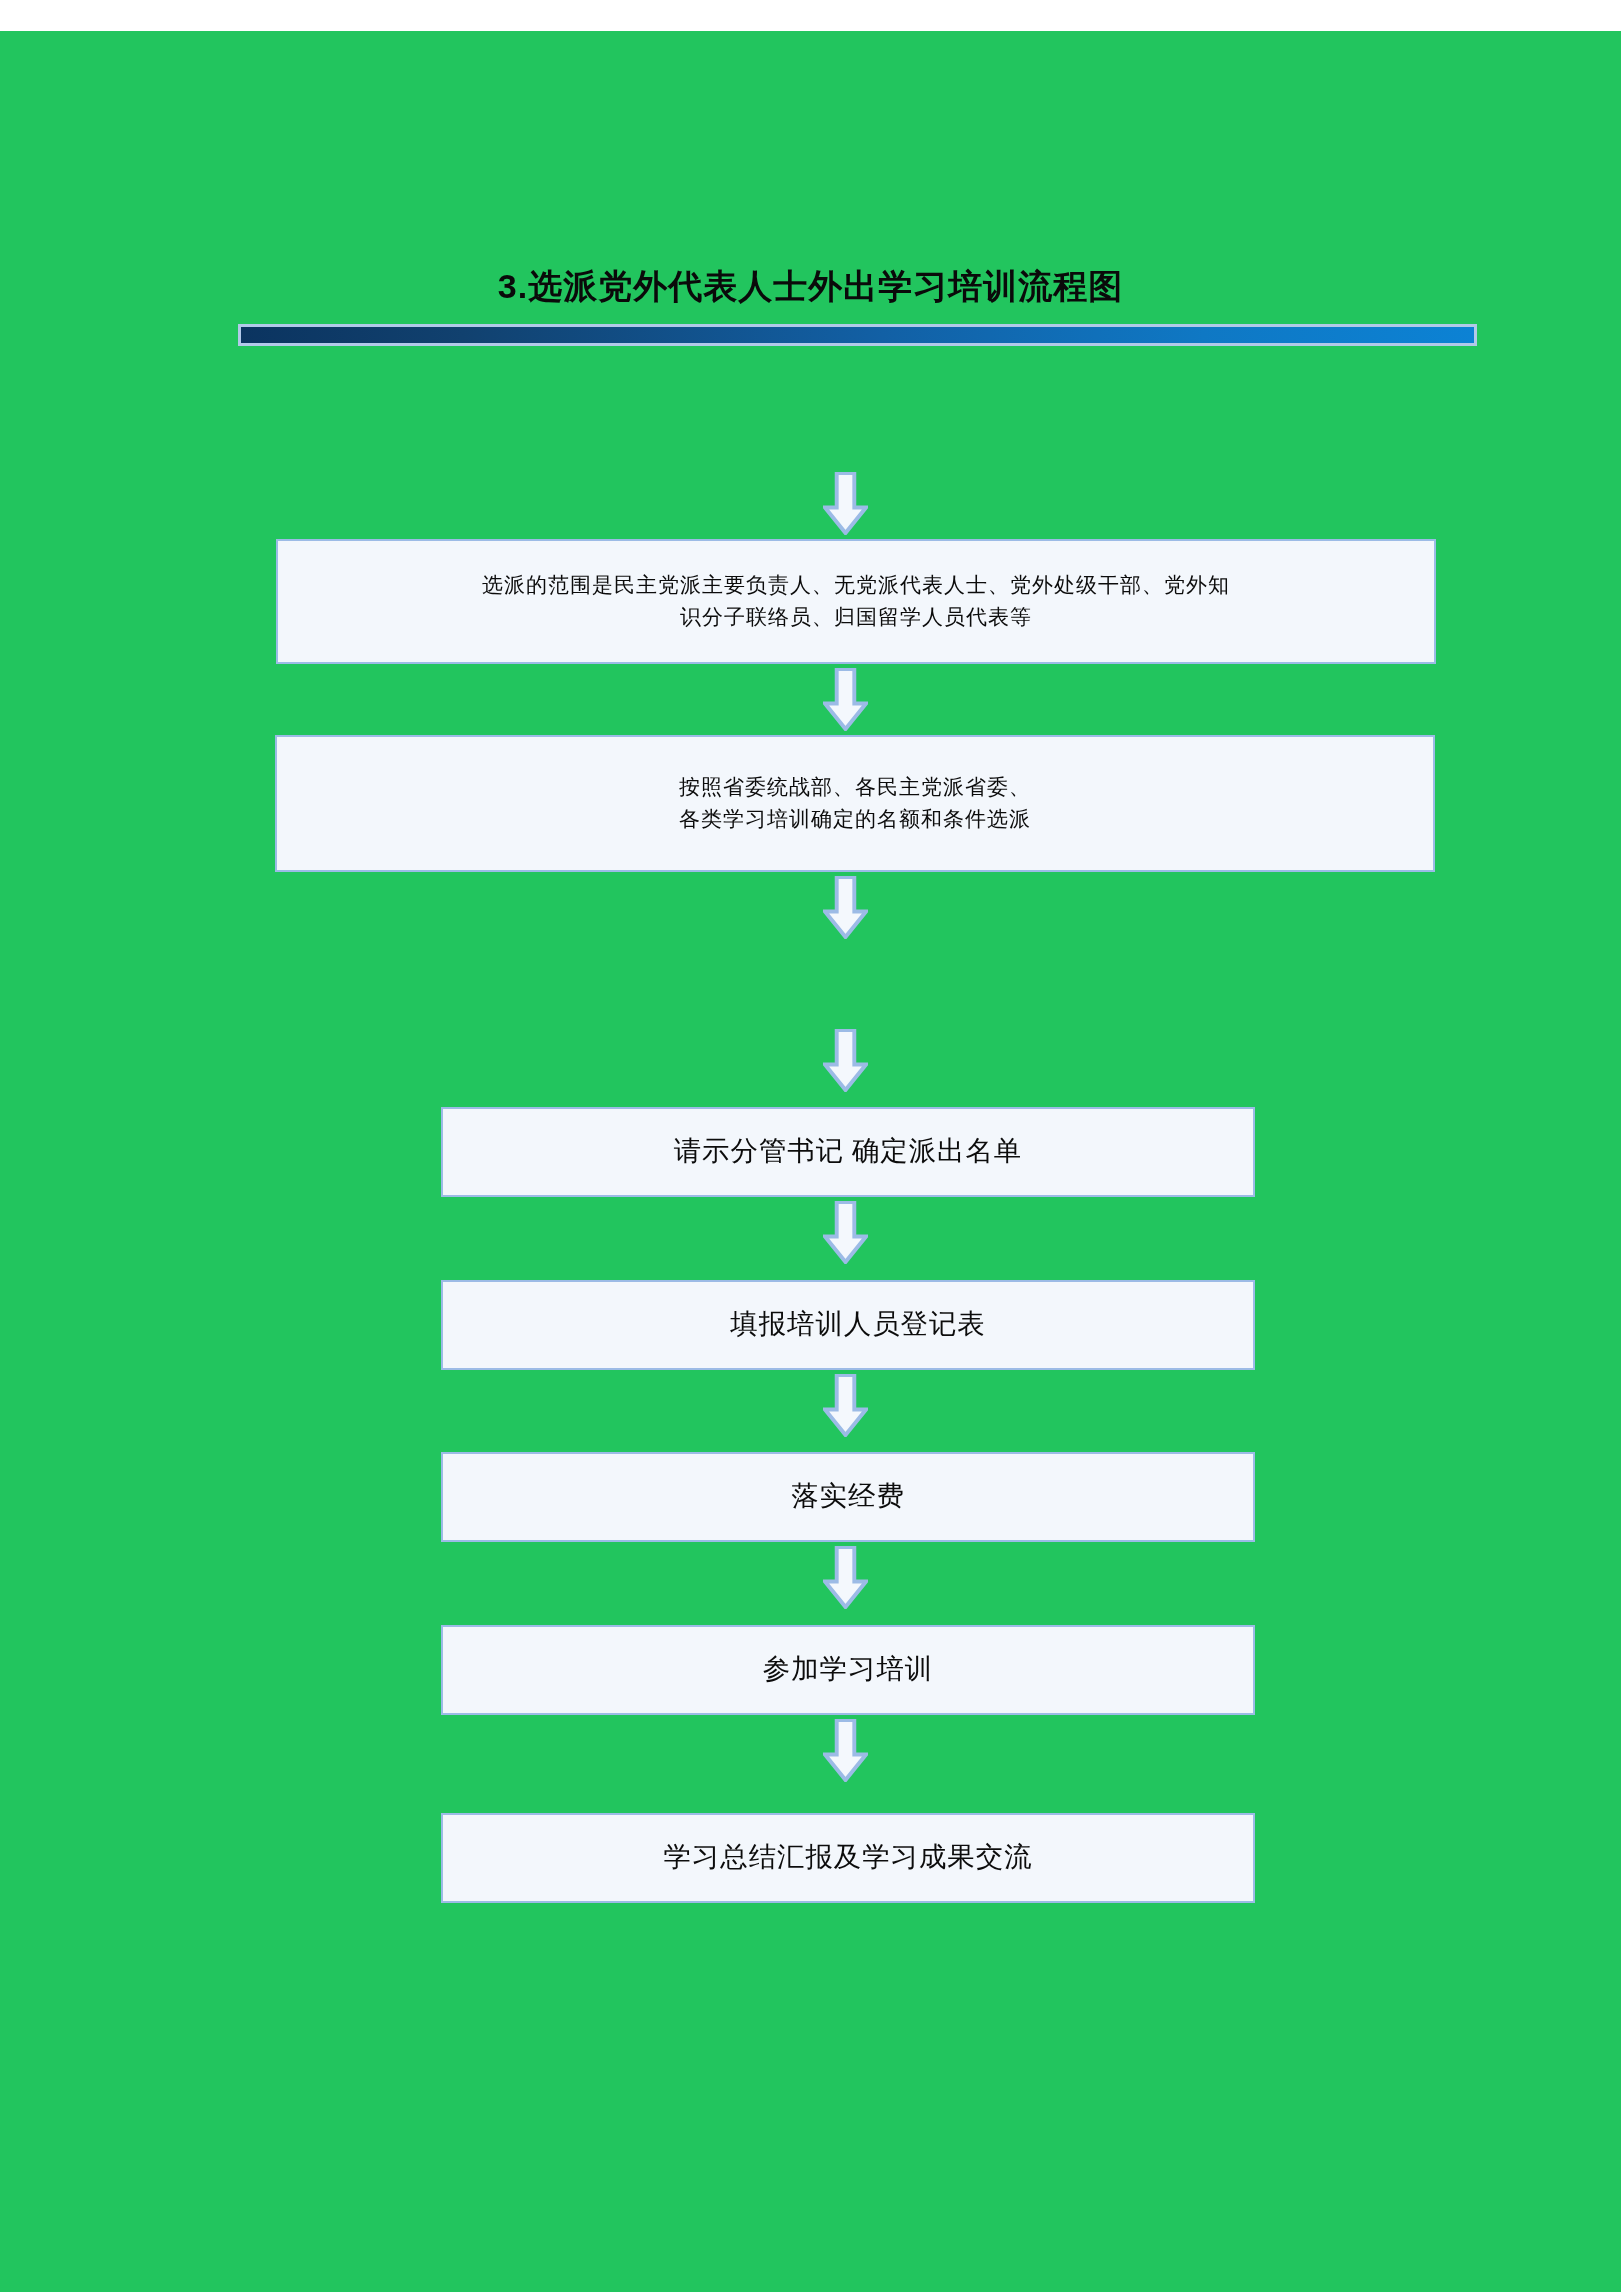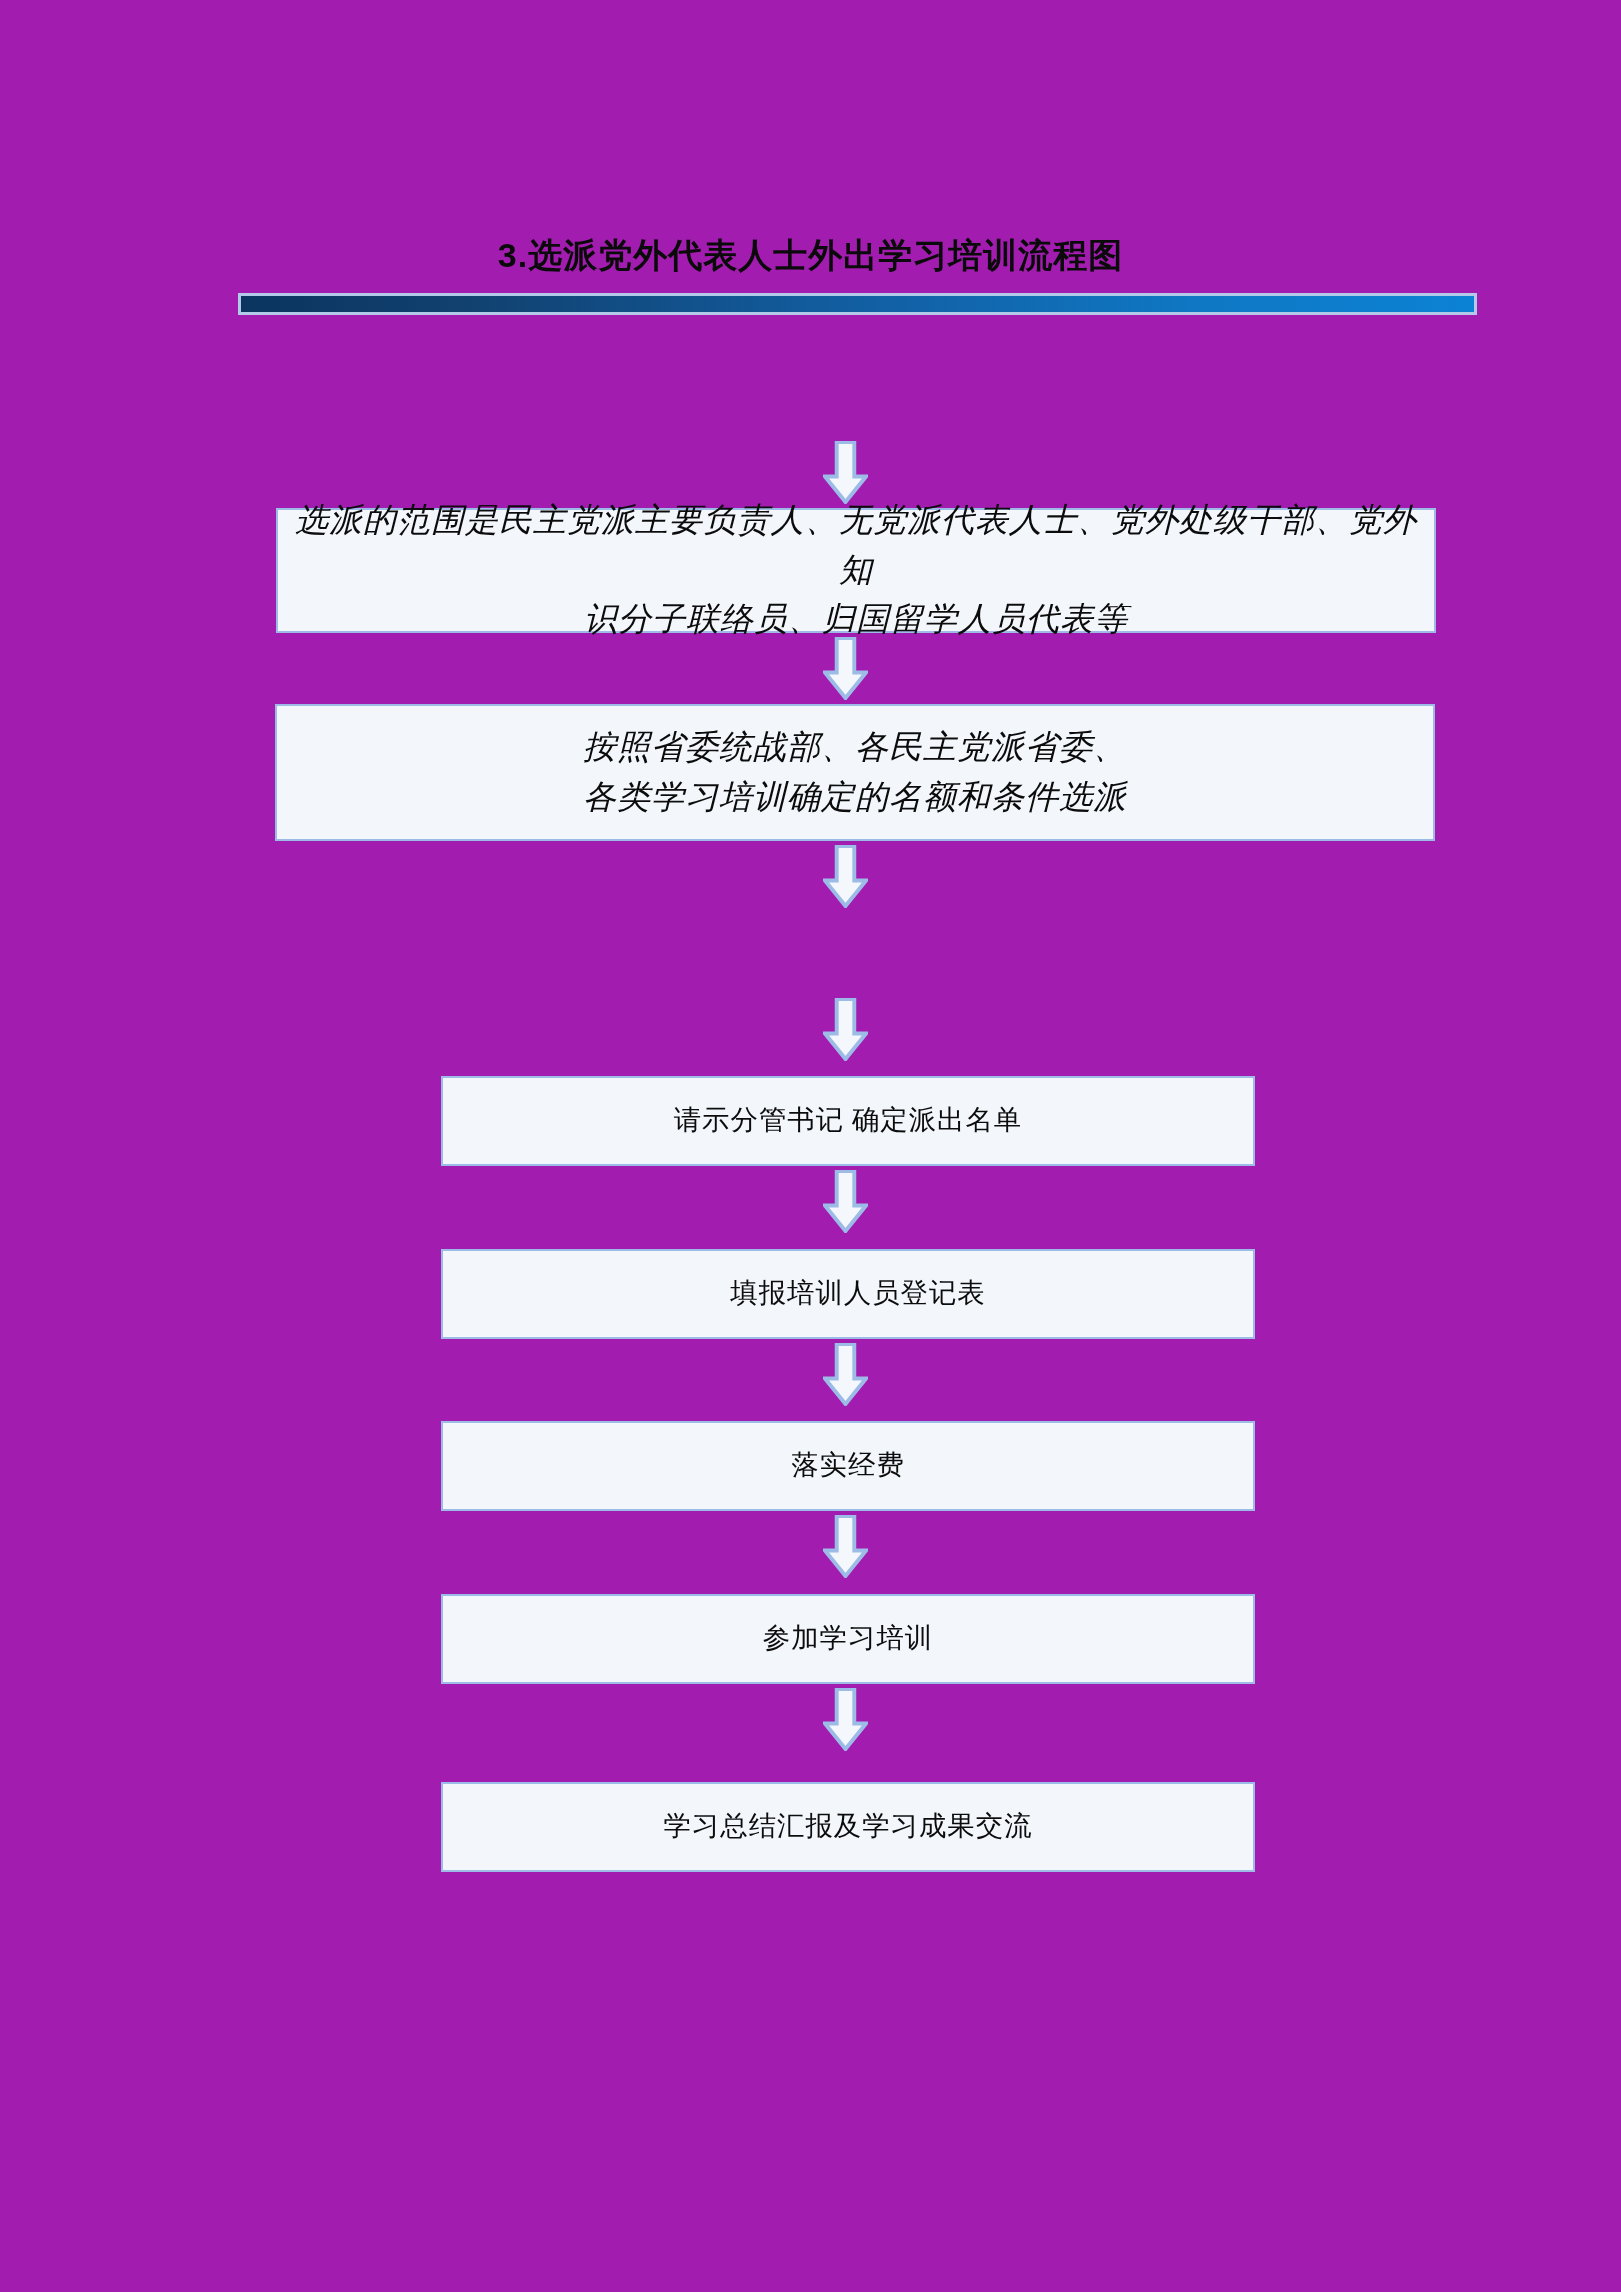--- a/index.html
+++ b/index.html
@@ -12,21 +12,22 @@
     height: 2293px;
     position: relative;
     font-family: "Liberation Serif", "DejaVu Serif", serif;
     overflow: hidden;
   }
 
   
   .page {
     position: absolute;
     inset: 0;
-    background: #a21caf;
+    background: #22c55e;
+    margin-top: 31px;
   }
 
   
   .title {
     position: absolute;
     left: 0;
     top: 233px;
     width: 1621px;
     text-align: center;
     font-family: "Liberation Sans", "DejaVu Sans", sans-serif;
@@ -74,21 +75,21 @@
   }
   .node .label {
     font-family: "Liberation Serif", "DejaVu Serif", serif;
     font-size: 27.4px;
     line-height: 1.5;
     color: #0c0c0c;
     letter-spacing: 1px;
     white-space: pre-line;
     padding: 0 13.7px;
   }
-  .node.wide .label { font-size: 33px; font-style: italic; }
+  .node.wide .label { font-size: 21px; }
 
   
   .arrow {
     position: absolute;
     width: 45px;
   }
   .arrow svg { display: block; width: 100%; height: 100%; }
 </style>
 </head>
 <body>

